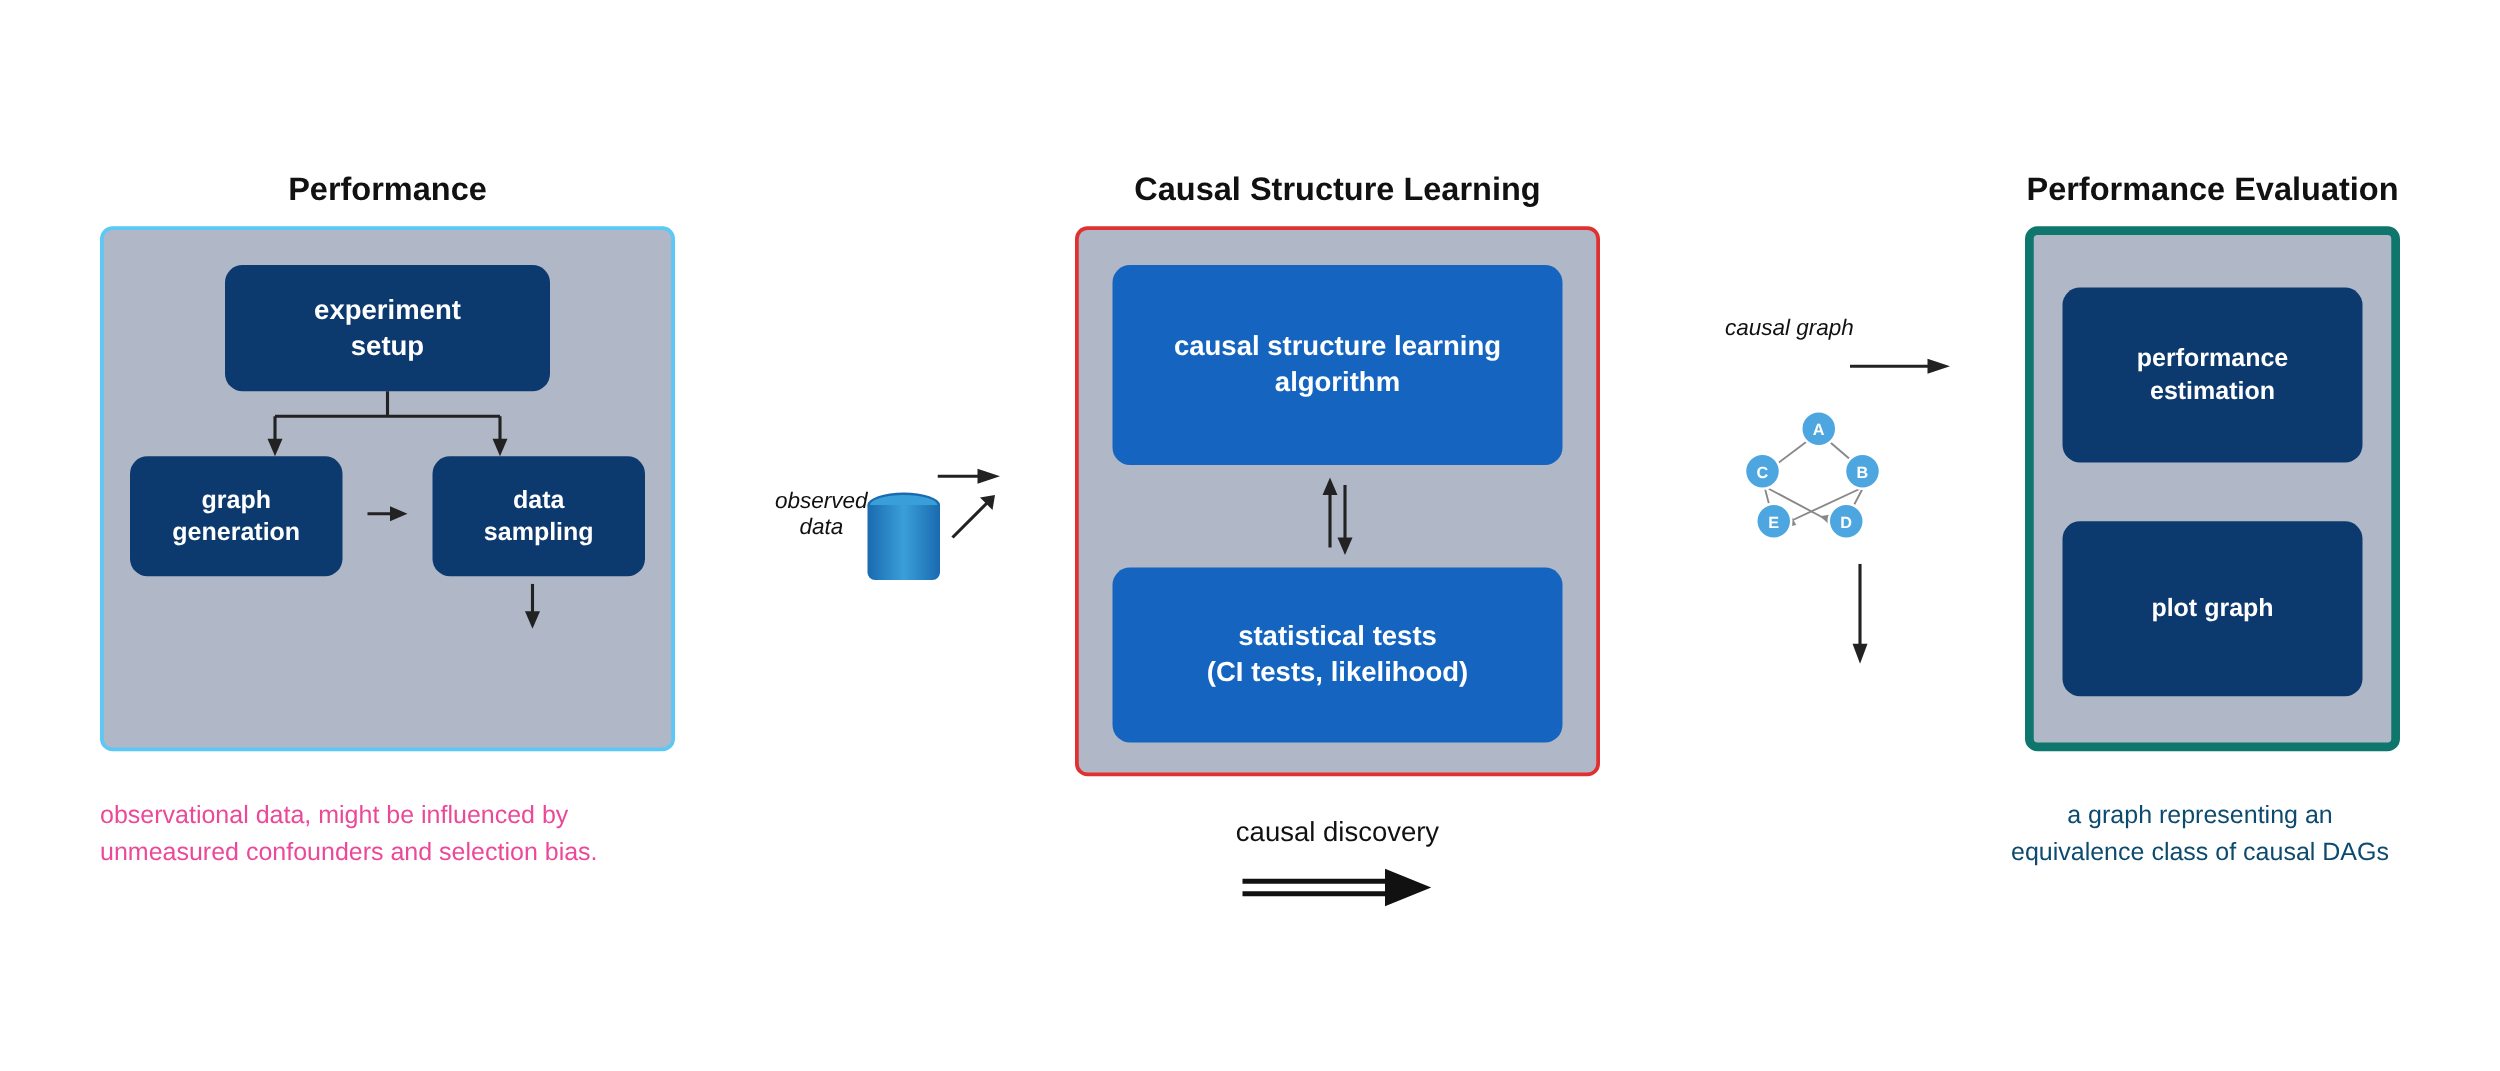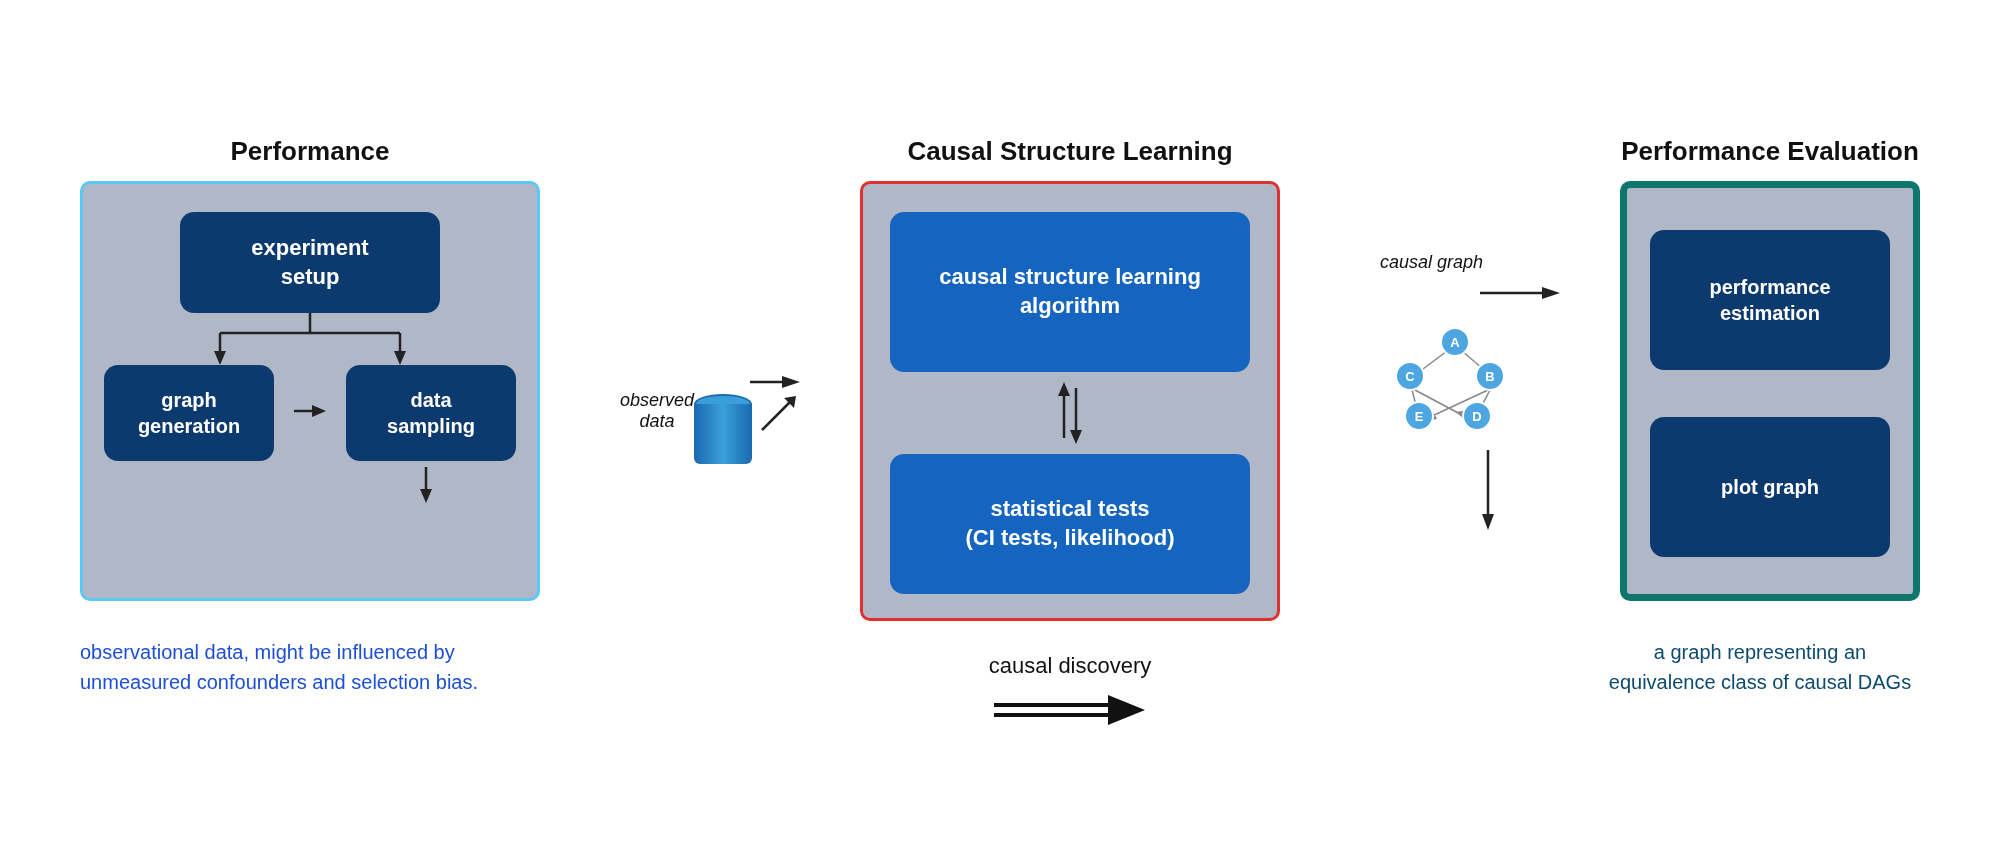--- a/index.html
+++ b/index.html
@@ -174,21 +174,21 @@
       flex-direction: row;
       align-items: flex-start;
       justify-content: space-between;
       width: 1920px;
       padding: 16px 40px 0 40px;
       margin-top: -10px;
     }
 
     .bottom-note {
       font-size: 20px;
-      color: #1d4ed8;
+      color: #ec4899;
       width: 400px;
       line-height: 1.5;
     }
 
     .bottom-causal-discovery {
       font-size: 22px;
       color: #111;
       text-align: center;
       display: flex;
       flex-direction: column;

